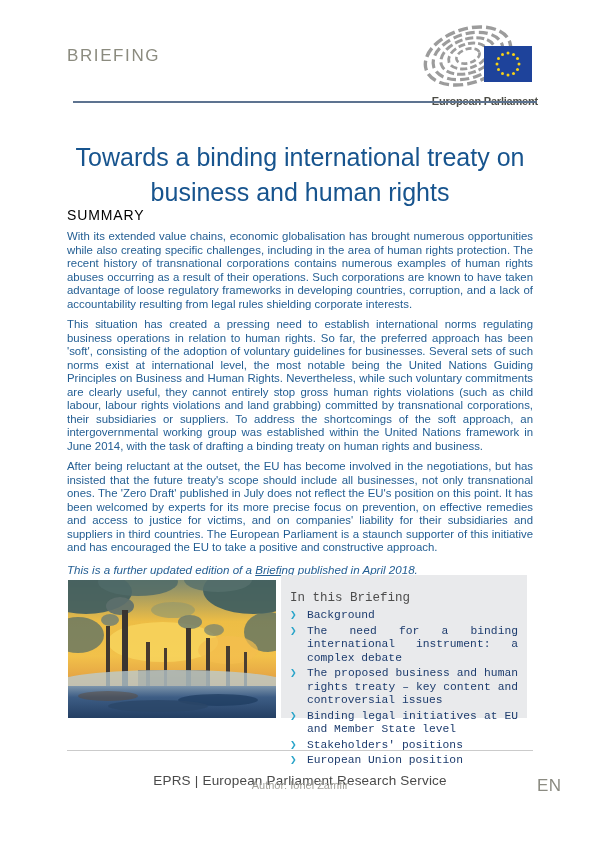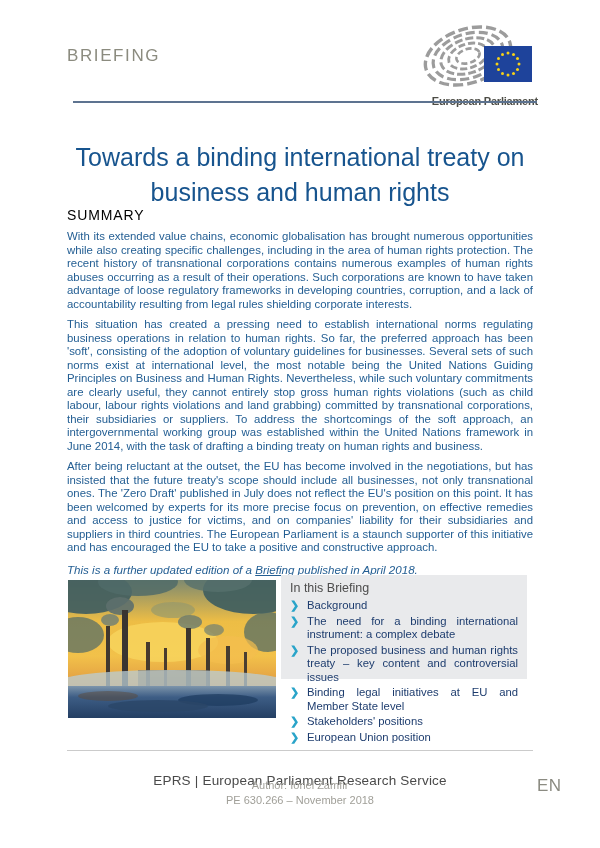--- a/index.html
+++ b/index.html
@@ -19,22 +19,22 @@
              font-size:25px;line-height:35px;color:#17548e;font-weight:400;}
   .summary-h{position:absolute;left:67px;top:207px;font-size:14px;color:#000000;
              letter-spacing:0.9px;font-weight:400;}
   .copy{position:absolute;left:67px;width:466px;top:230px;color:#235e93;}
   .copy p{margin:0 0 7px 0;font-size:11.4px;line-height:13.5px;text-align:justify;}
   .note{font-style:italic;font-size:11.6px;line-height:14px;color:#235e93;margin-top:8px;}
   .note a{color:#235e93;text-decoration:underline;font-style:italic;}
 
   
   .photo{position:absolute;left:68px;top:580px;width:208px;height:138px;display:block;}
-  .toc-box{position:absolute;left:281px;top:575px;width:246px;height:104px;
-           background:#e9eaec;box-sizing:border-box;padding:5px 9px 0 9px;}
+  .toc-box{position:absolute;left:281px;top:575px;width:246px;height:143px;
+           background:#e9eaec;box-sizing:border-box;padding:15px 9px 0 9px;font-family:Liberation Mono, monospace;}
   .toc-title{font-size:12.5px;color:#4d4d4d;margin:1px 0 4px 0;}
   .toc-item{display:flex;margin-bottom:2px;}
   .chev{color:#29a4c9;font-weight:bold;font-size:11px;line-height:13.5px;width:17px;
         flex:0 0 17px;}
   .toc-text{flex:1;font-size:11.3px;line-height:13.5px;color:#1d3c6e;text-align:justify;}
 
   
   .footer-rule{position:absolute;left:67px;right:67px;top:750px;height:1px;background:#cbcbcb;}
   .footer-service{position:absolute;left:0;right:0;top:757px;text-align:center;
                   font-size:13.5px;color:#4a4a4a;letter-spacing:0.2px;margin-top:16px;}
@@ -166,17 +166,16 @@
     <div class="toc-item">
       <span class="chev">❯</span>
       <span class="toc-text">European Union position</span>
     </div>
   </div>
 
   <div class="footer-rule"></div>
   <div class="footer-service">EPRS | European Parliament Research Service</div>
   <div class="footer-meta">
     <div>Author: Ionel Zamfir</div>
-    <div>PE 630.266 – November 2018</div>
   </div>
   <div class="lang">EN</div>
 
 </div>
 
 </body></html>

